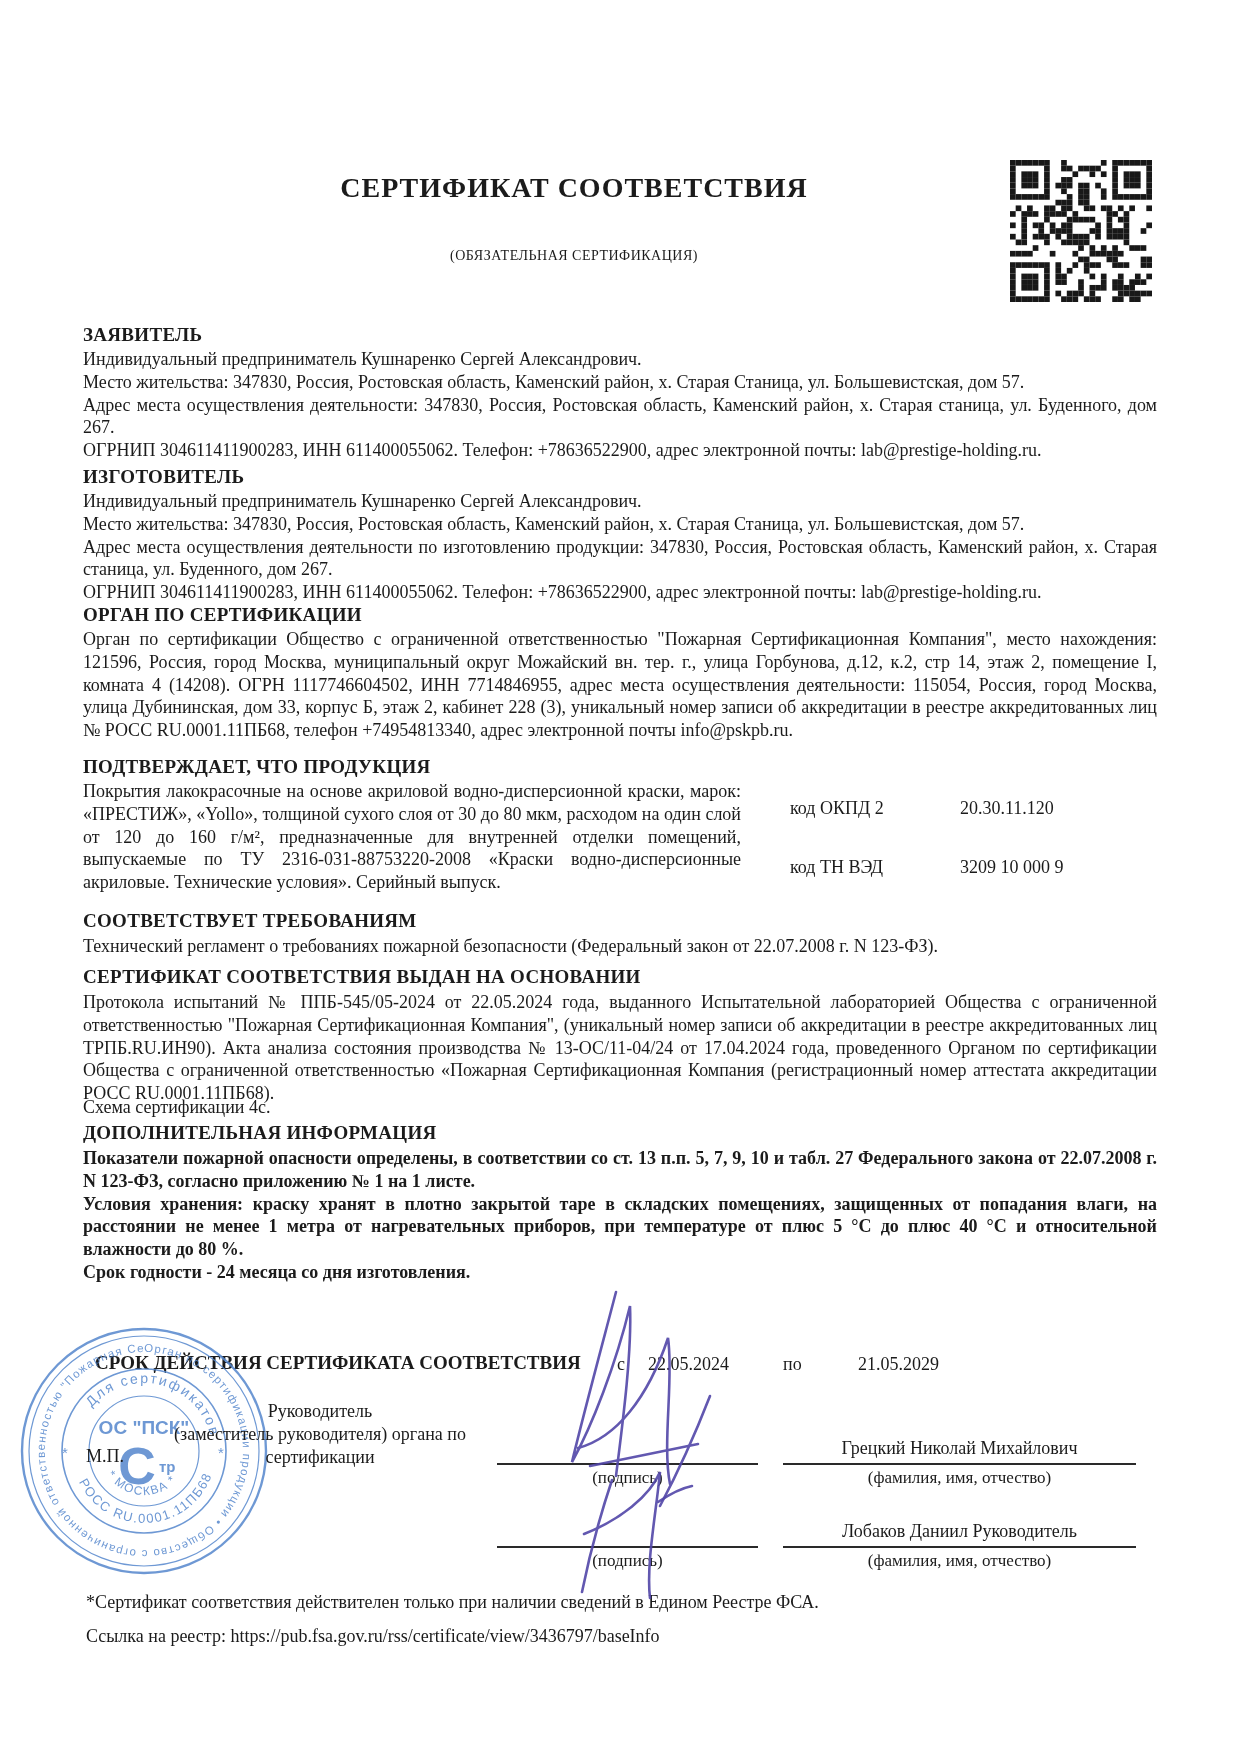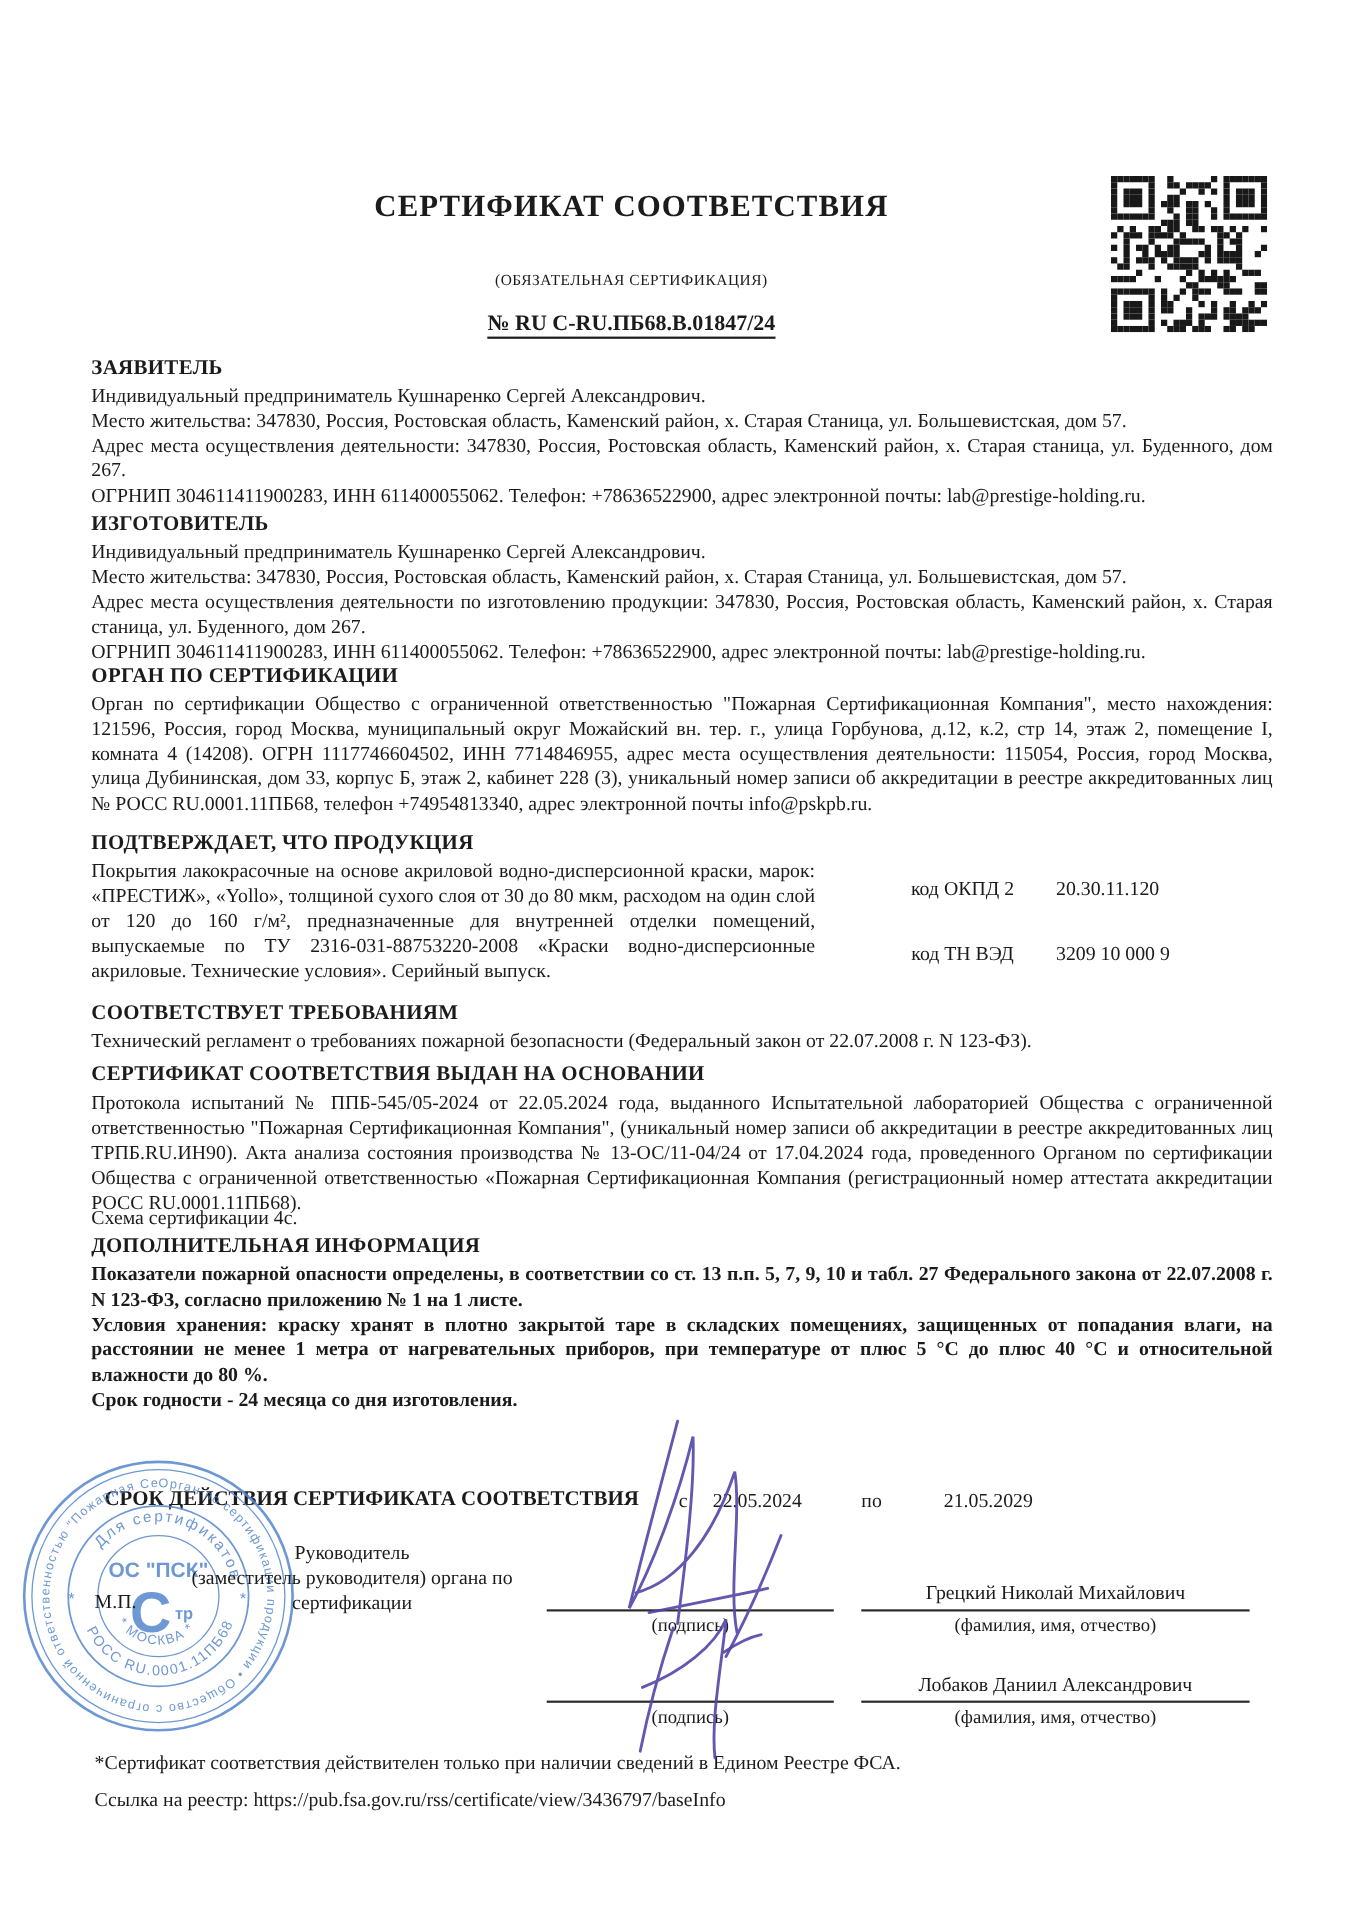--- a/index.html
+++ b/index.html
@@ -9,43 +9,40 @@
     font-family:"Liberation Serif","DejaVu Serif",serif;color:#1b1b1b;
   }
   .abs{position:absolute;}
   .doc-title{font-size:28px;font-weight:bold;letter-spacing:1px;text-align:center;}
   .doc-subtitle{font-size:14px;text-align:center;letter-spacing:.5px;}
   .doc-number{font-size:20px;font-weight:bold;text-align:center;}
   .doc-number span{border-bottom:2px solid #1b1b1b;padding-bottom:1px;}
   .sec-head{font-size:19px;font-weight:bold;letter-spacing:.3px;}
   .body-text{font-size:18px;line-height:22.8px;text-align:justify;}
   .body-line{font-size:18px;line-height:22.8px;}
-  .code-row{display:flex;font-size:18px;text-align:center;}
+  .code-row{display:flex;font-size:18px;}
   .code-label{width:170px;}
   .code-value{}
   .val-label{font-size:19px;font-weight:bold;}
   .val-item{font-size:18px;}
   .role{font-size:18px;line-height:23px;text-align:center;}
   .sig-line{border-bottom:2px solid #2a2a2a;}
   .caption{font-size:17px;text-align:center;}
   .fio-name{font-size:18px;text-align:center;}
   .footer-text{font-size:18px;}
   .stamp-svg{opacity:.85;}
   .sig-ink{opacity:.9;}
 </style>
 </head>
 <body>
 
 <div class="page">
 
   <div class="abs doc-title" style="left:0;top:172px;width:1148px;">СЕРТИФИКАТ СООТВЕТСТВИЯ</div>
   <div class="abs doc-subtitle" style="left:0;top:248px;width:1148px;">(ОБЯЗАТЕЛЬНАЯ СЕРТИФИКАЦИЯ)</div>
-  <div class="abs doc-number" style="left:0;top:283px;width:1148px;">
-    <span>№ RU C-RU.ПБ68.В.01847/24</span>
-  </div>
 
   <div class="abs" style="left:1010px;top:160px;width:142px;height:142px;"><svg width="142" height="142" viewBox="0 0 142 142">
         <rect x="51.12" y="0.00" width="5.68" height="5.68" fill="#181818"></rect>
         <rect x="90.88" y="0.00" width="5.68" height="5.68" fill="#181818"></rect>
         <rect x="51.12" y="5.68" width="5.68" height="5.68" fill="#181818"></rect>
         <rect x="56.80" y="5.68" width="5.68" height="5.68" fill="#181818"></rect>
         <rect x="68.16" y="5.68" width="5.68" height="5.68" fill="#181818"></rect>
         <rect x="73.84" y="5.68" width="5.68" height="5.68" fill="#181818"></rect>
         <rect x="79.52" y="5.68" width="5.68" height="5.68" fill="#181818"></rect>
         <rect x="85.20" y="5.68" width="5.68" height="5.68" fill="#181818"></rect>
@@ -441,21 +438,21 @@
   <div class="abs caption" style="left:497px;top:1468px;width:261px;">(подпись)</div>
 
   <div class="abs fio-name" style="left:783px;top:1438px;width:353px;">Грецкий Николай Михайлович</div>
   <div class="abs sig-line" style="left:783px;top:1441px;width:353px;height:22px;"></div>
   <div class="abs caption" style="left:783px;top:1468px;width:353px;">(фамилия, имя, отчество)</div>
 
 
   <div class="abs sig-line" style="left:497px;top:1524px;width:261px;height:22px;"></div>
   <div class="abs caption" style="left:497px;top:1551px;width:261px;">(подпись)</div>
 
-  <div class="abs fio-name" style="left:783px;top:1521px;width:353px;">Лобаков Даниил Александрович</div>
+  <div class="abs fio-name" style="left:783px;top:1521px;width:353px;">Лобаков Даниил Руководитель</div>
   <div class="abs sig-line" style="left:783px;top:1524px;width:353px;height:22px;"></div>
   <div class="abs caption" style="left:783px;top:1551px;width:353px;">(фамилия, имя, отчество)</div>
 
   <div class="abs" style="left:520px;top:1280px;z-index:4;">
     <svg class="sig-ink" width="260" height="230" viewBox="0 0 260 230" fill="none">
       <g stroke="#5246a8" stroke-width="2.6" stroke-linecap="round">
         <path d="M96 12 C84 58 64 132 52 182 C72 146 96 84 110 26 C112 74 102 148 96 196"></path>
         <path d="M58 168 C96 158 128 118 148 58 C154 98 142 164 150 204"></path>
         <path d="M70 186 C110 178 150 170 178 164"></path>
         <path d="M140 226 C156 196 176 152 190 116"></path>

